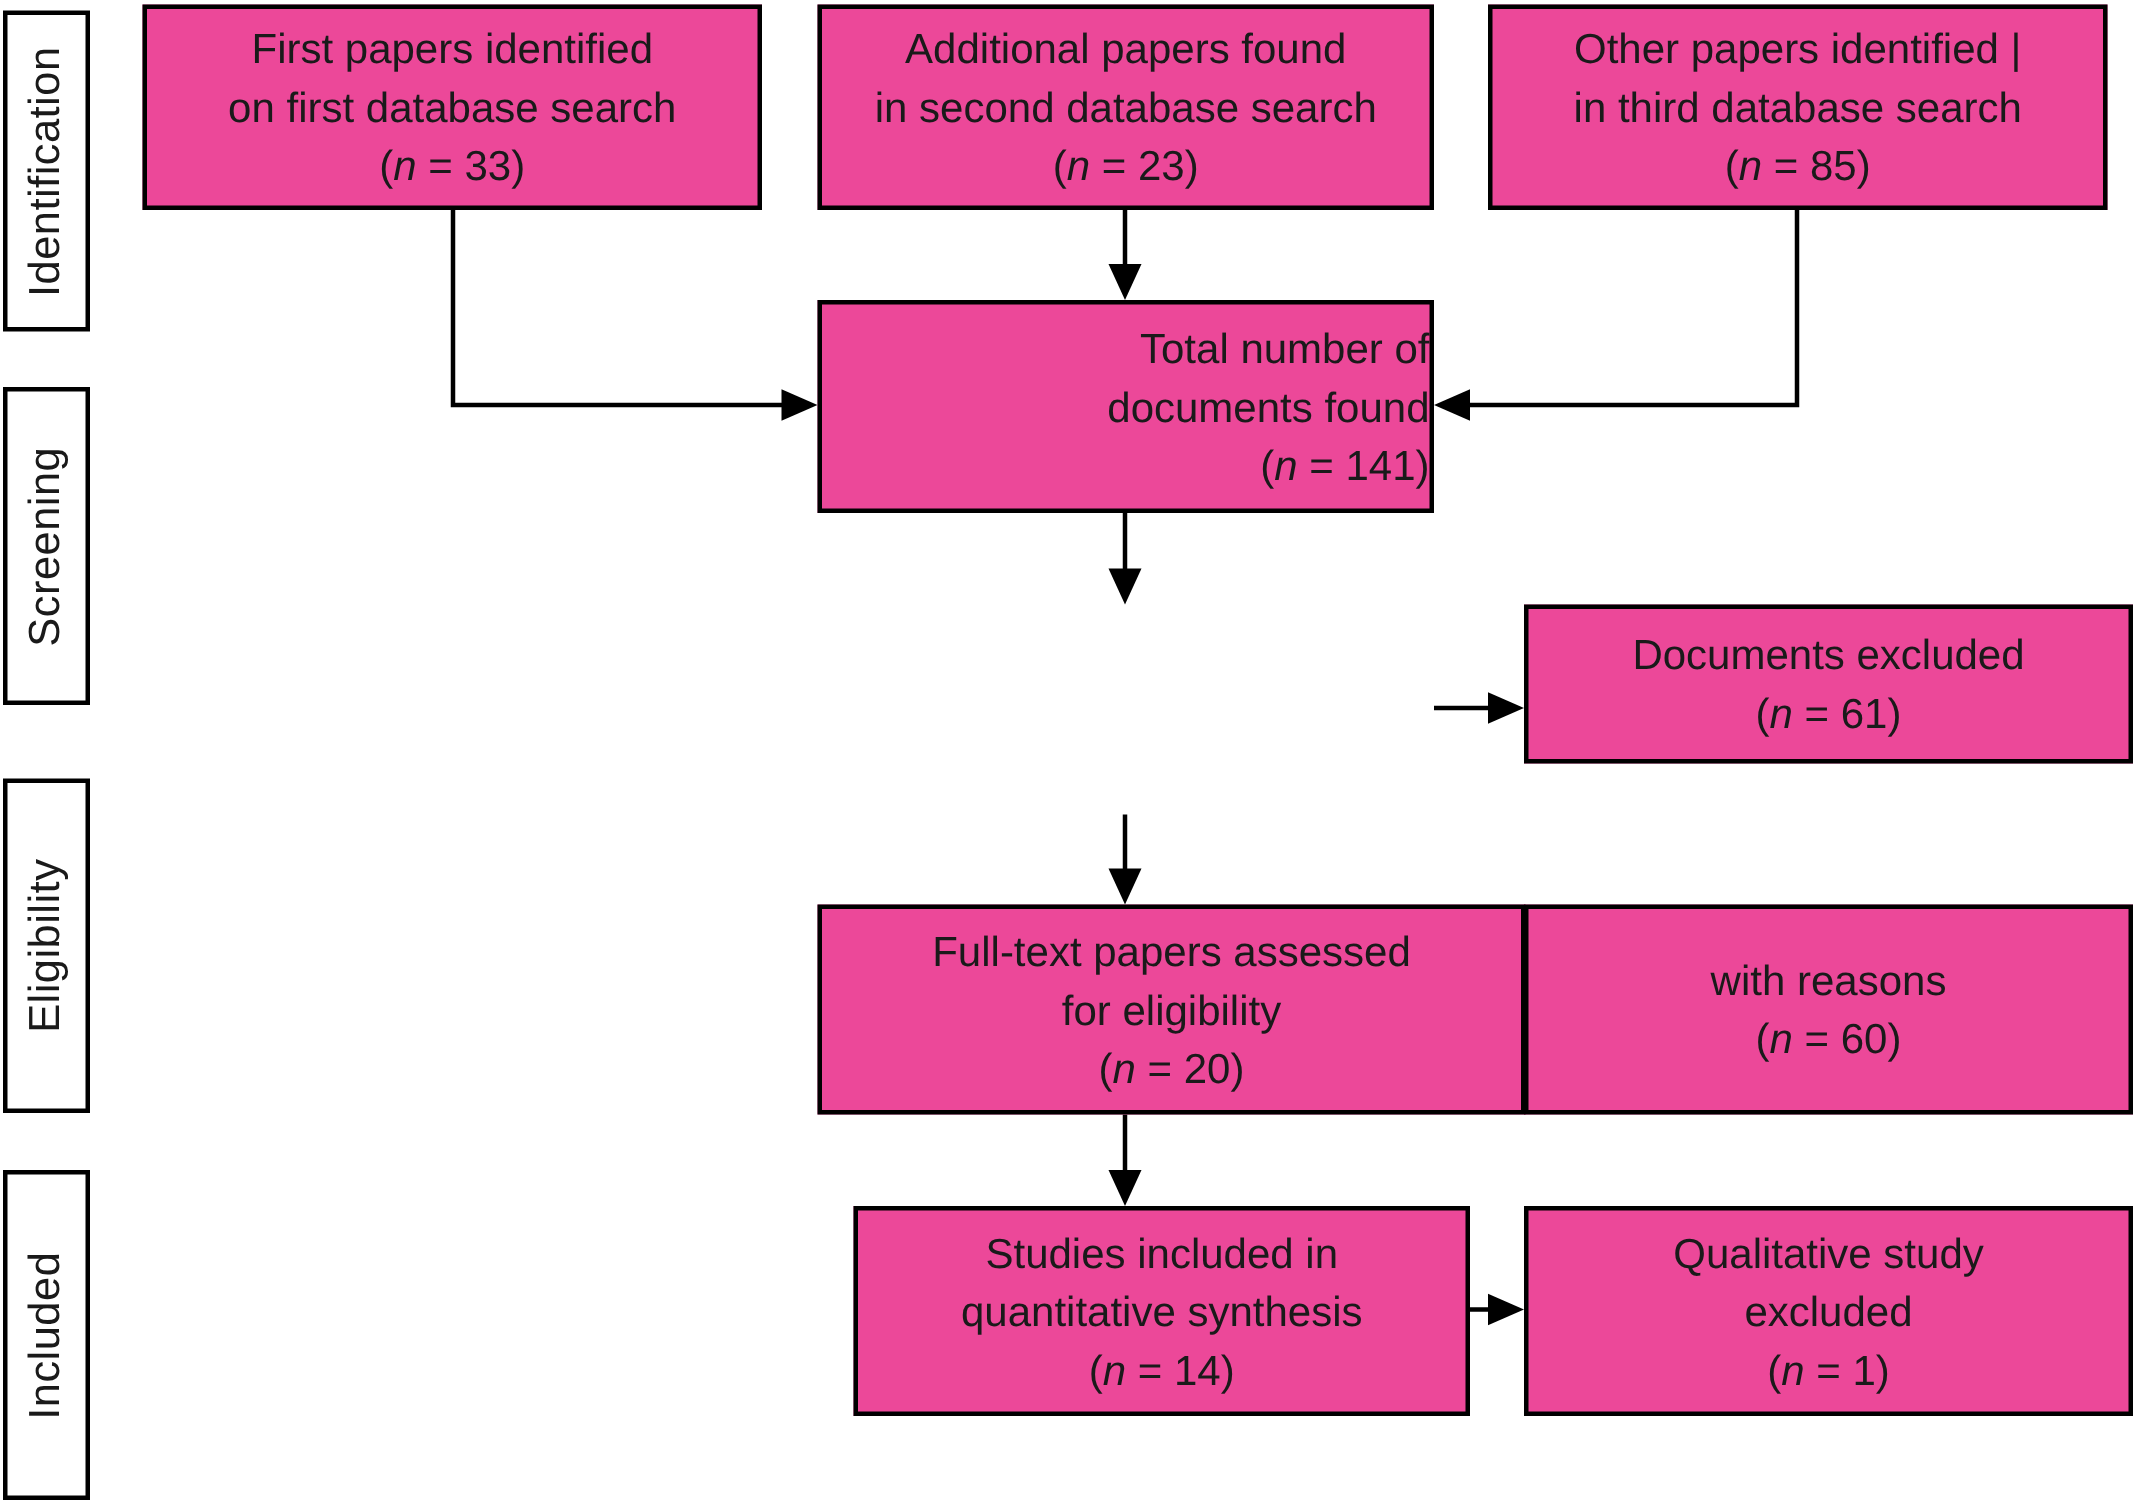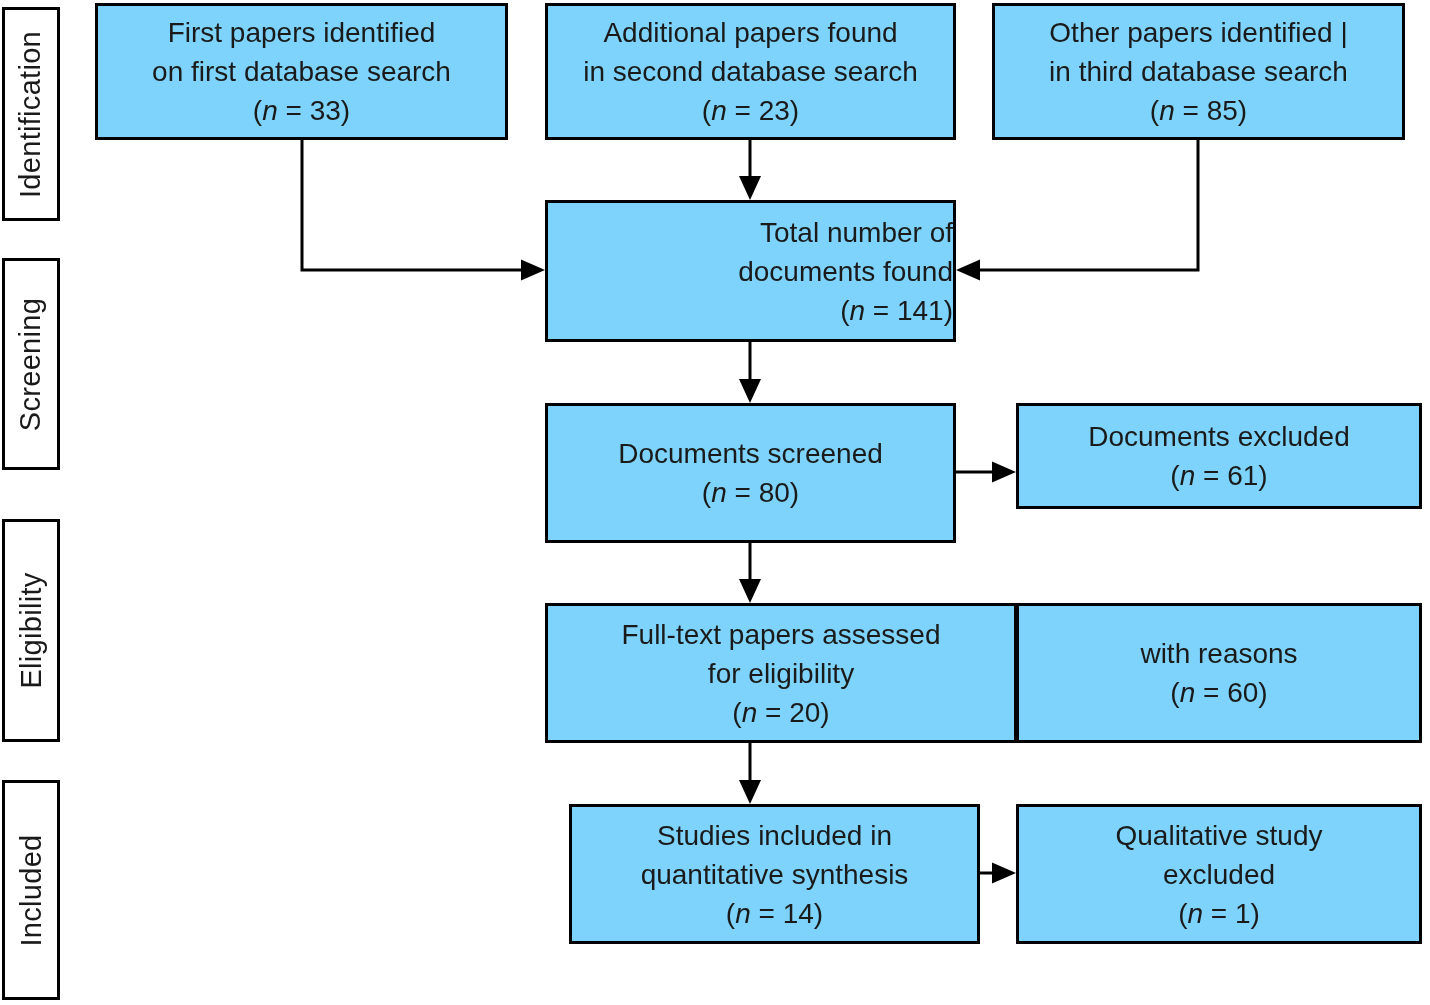--- a/index.html
+++ b/index.html
@@ -13,21 +13,21 @@
     height: 1005px;
     background: #ffffff;
     font-family: "Liberation Sans", sans-serif;
     color: #1a1a1a;
     overflow: hidden;
   }
   .node {
     position: absolute;
     box-sizing: border-box;
     border: 3px solid #000000;
-    background: #7dd3fc;
+    background: #ec4899;
     display: flex;
     flex-direction: column;
     align-items: center;
     justify-content: center;
     text-align: center;
     font-size: 28px;
     line-height: 39px;
     z-index: 2;
   }
   .node .line { white-space: nowrap; }
@@ -132,24 +132,20 @@
     <div class="line">in third database search</div>
     <div class="line"><span>(</span><span class="nvar">n</span><span> = 85)</span></div>
   </div>
 
   <div class="node" style="left:545px; top:200px; width:411px; height:142px;align-items:flex-end;">
     <div class="line">Total number of</div>
     <div class="line">documents found</div>
     <div class="line"><span>(</span><span class="nvar">n</span><span> = 141)</span></div>
   </div>
 
-  <div class="node" style="left:545px; top:403px; width:411px; height:140px;">
-    <div class="line">Documents screened</div>
-    <div class="line"><span>(</span><span class="nvar">n</span><span> = 80)</span></div>
-  </div>
 
   <div class="node" style="left:1016px; top:403px; width:406px; height:106px;">
     <div class="line">Documents excluded</div>
     <div class="line"><span>(</span><span class="nvar">n</span><span> = 61)</span></div>
   </div>
 
   <div class="node" style="left:545px; top:603px; width:472px; height:140px;">
     <div class="line">Full-text papers assessed</div>
     <div class="line">for eligibility</div>
     <div class="line"><span>(</span><span class="nvar">n</span><span> = 20)</span></div>

